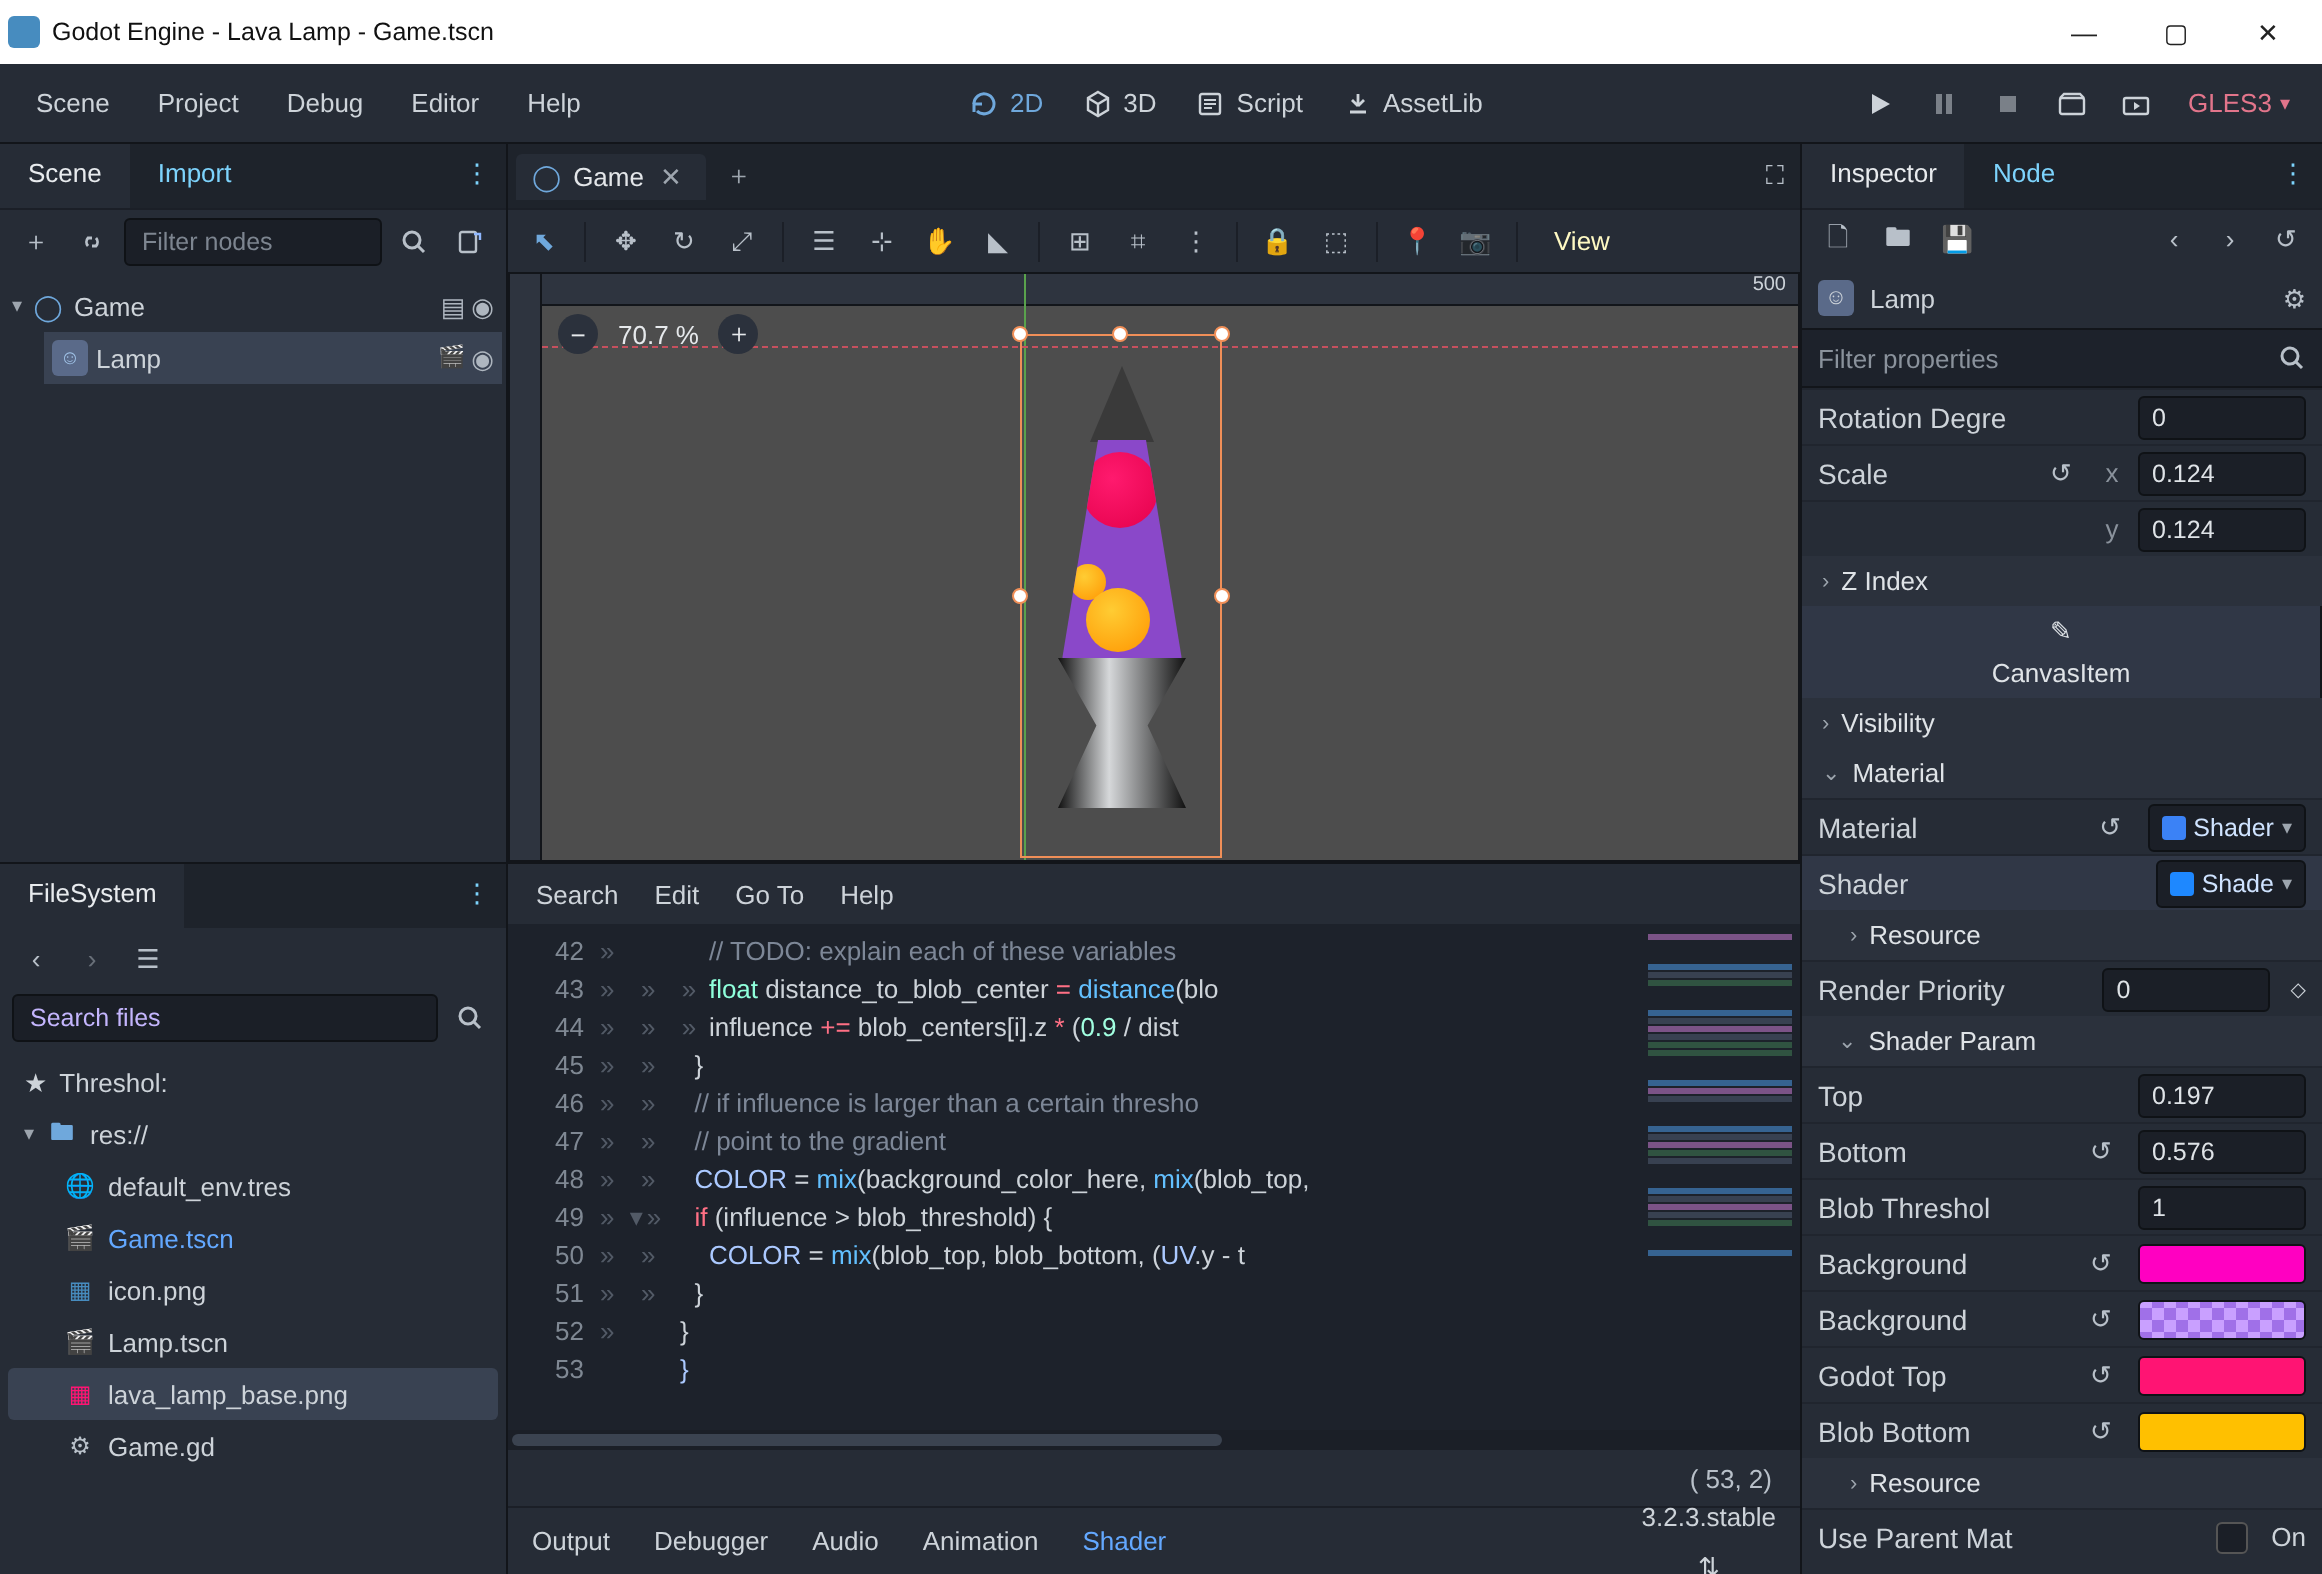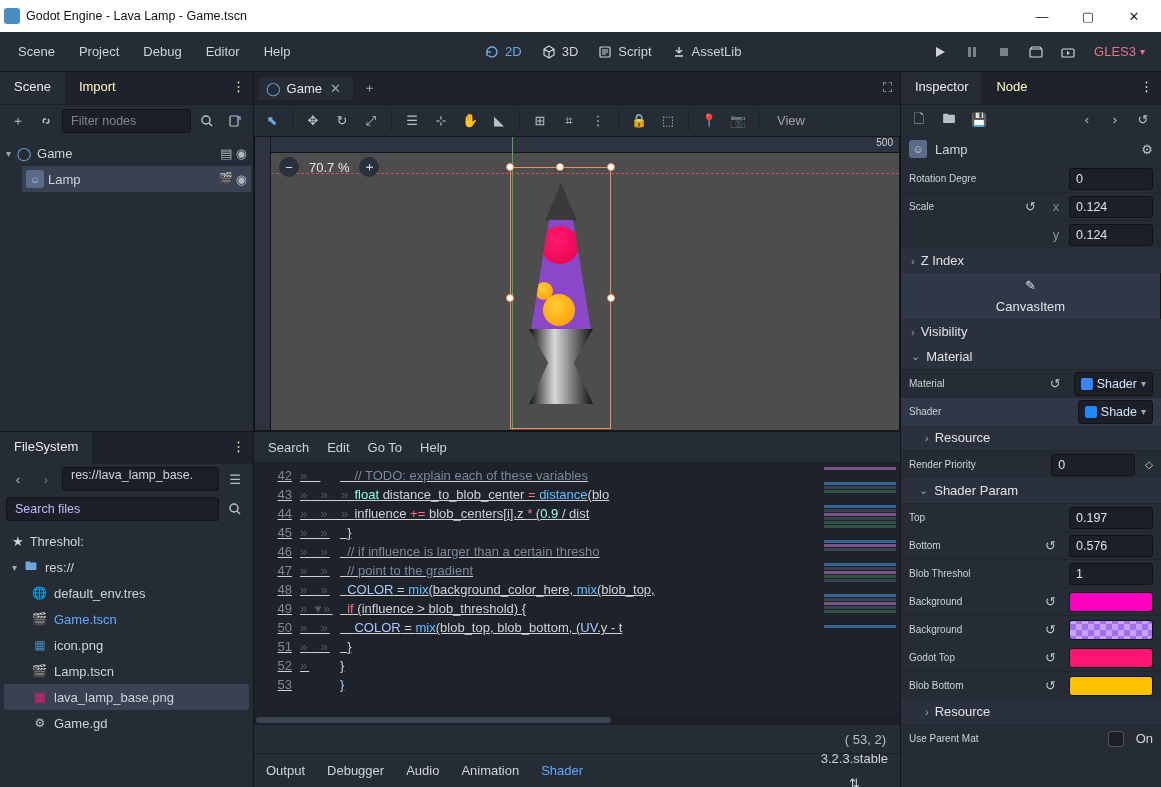--- a/index.html
+++ b/index.html
@@ -15,21 +15,21 @@
   .menubar .wsbtn { padding: 4px 10px; display: flex; align-items: center; gap: 6px; color: #cdd3d9;}
   .menubar .wsbtn.active { color: #6fa8dc; }
   .menubar .runbtn { width: 28px; height: 28px; display: flex; align-items:center; justify-content:center; color:#cdd3d9; margin:0 2px;}
   .menubar .renderer { color:#e2758b; padding:0 10px; display:flex; align-items:center; gap:4px;}
 
   .app { display: grid; grid-template-columns: 254px 1fr 260px; height: 715px; background:#2b3240; }
 
   
   .panel { background:#262c36; display:flex; flex-direction:column; }
   .tabs { height:32px; display:flex; align-items:stretch; background:#1e232b;}
-  .tab { padding:7px 14px; color:#fef9c3; font-size:13px; position:relative;}
+  .tab { padding:7px 14px; color:#7dd3fc; font-size:13px; position:relative;}
   .tab.active { background:#262c36; color:#e8ebee;}
 
   .toolbar { height:32px; background:#262c36; display:flex; align-items:center; padding:0 6px; gap:4px; border-top:1px solid #1b1f27;}
   .iconbtn { width:24px; height:24px; display:flex; align-items:center; justify-content:center; color:#b8c0c9; border-radius:3px; }
   .field { flex:1; height:24px; background:#1b1f27; border:1px solid #0f1216; border-radius:3px; padding:0 8px; color:#cdd3d9; font-size:12.5px; display:flex; align-items:center;}
 
   .tree { flex:1; background:#262c36; padding:4px 2px; overflow:auto;}
   .treerow { display:flex; align-items:center; height:26px; padding:0 4px; gap:4px;}
   .treerow.selected { background:#394252;}
   .nodeicon { width:18px; height:18px; display:inline-flex; align-items:center; justify-content:center;}
@@ -52,21 +52,21 @@
   
   .center { display:flex; flex-direction:column; background:#262c36; border-right:1px solid #12151a;}
   .center .scenetabs { height:32px; display:flex; align-items:center; background:#1e232b; padding-left:4px; gap:4px;}
   .scenetab { background:#262c36; padding:4px 10px 4px 8px; border-radius:3px 3px 0 0; display:flex; align-items:center; gap:6px; color:#e3e6e9;}
   .scenetab .x { color:#9da5ae; padding:0 2px;}
   .sceneplus { color:#9da5ae; padding:0 6px;}
   .scenetabs .fsicon { margin-left:auto; margin-right:8px; color:#b8c0c9;}
 
   .center .vptoolbar { height:32px; display:flex; align-items:center; padding:0 6px; gap:5px; border-top:1px solid #1b1f27;}
   .sep { width:1px; height:20px; background:#1b1f27; margin:0 3px;}
-  .vptoolbar .viewlabel { padding:0 10px; color:#a3a3a3;}
+  .vptoolbar .viewlabel { padding:0 10px; color:#fef9c3;}
 
   .viewport { flex: 0 0 295px; background:#4d4d4d; position:relative; border:1px solid #12151a;}
   .viewport .ruler-h { position:absolute; top:0; left:0; right:0; height:16px; background:#2e343f; border-bottom:1px solid #12151a;}
   .viewport .ruler-v { position:absolute; top:0; left:0; bottom:0; width:16px; background:#2e343f; border-right:1px solid #12151a;}
   .viewport .ruler-h .mark { position:absolute; right:6px; top:0; font-size:10px; color:#cdd3d9;}
   .viewport .zoomctl { position:absolute; top:20px; left:24px; display:flex; align-items:center; gap:10px; color:#e6e9ec; z-index:6;}
   .viewport .zoomctl .circ { width:20px; height:20px; border-radius:50%; background:#2b313c; display:flex; align-items:center; justify-content:center;}
   .viewport .selrect { position:absolute; border:1px solid #f08f58;}
   .viewport .originH { position:absolute; border-top:1px dashed #c6505e; left:16px; right:0;}
   .viewport .handle { position:absolute; width:8px; height:8px; border:1px solid #f08f58; background:#fff; border-radius:50%; transform:translate(-50%,-50%);}  
@@ -74,21 +74,21 @@
   .lamp { position:absolute; left:268px; top:46px; width:75px; height:225px;}
   .lamp .cap { position:absolute; top:0; left:50%; transform:translateX(-50%); width:0; height:0; border-left:16px solid transparent; border-right:16px solid transparent; border-bottom:38px solid #3a3a3a;}
   .lamp .glass { position:absolute; top:37px; left:8px; width:60px; height:110px; background: linear-gradient(#8a48c9,#8a48c9); border-radius:4px 4px 2px 2px; overflow:hidden; clip-path: polygon(30% 0, 70% 0, 100% 100%, 0 100%);}
   .lamp .blob1 { position:absolute; top:6px; left:10px; width:38px; height:38px; background: radial-gradient(circle at 40% 35%, #ff1a6e, #e4004b); border-radius:50%;}
   .lamp .blob2 { position:absolute; bottom:4px; left:12px; width:32px; height:32px; background: radial-gradient(circle at 40% 35%, #ffcc33, #ff9500); border-radius:50%;}
   .lamp .blob3 { position:absolute; bottom:30px; left:4px; width:18px; height:18px; background: radial-gradient(circle at 40% 35%, #ffcc33, #ff9500); border-radius:50%;}
   .lamp .base { position:absolute; top:146px; left:6px; width:64px; height:75px; background: linear-gradient(90deg,#111,#d6d8da 40%,#111); clip-path: polygon(0 0,100% 0,70% 45%,100% 100%,0 100%,30% 45%);}
 
   .bottompanel { flex:1; display:flex; flex-direction:column; background:#262c36; border-top:1px solid #12151a;}
   .bottompanel .bptoolbar { height:30px; display:flex; align-items:center; gap:18px; padding:0 14px; color:#cdd3d9;}
-  .code { flex:1; background:#1d222b; display:flex; font-family:Consolas,monospace; font-size:13px; position:relative;text-decoration:underline;}
+  .code { flex:1; background:#1d222b; display:flex; font-family:Consolas,monospace; font-size:13px; position:relative;}
   .gutter { width:46px; background:#1d222b; color:#7f8893; text-align:right; padding:4px 8px 4px 4px; line-height:19px; white-space:pre;}
   .foldcol { width:40px; padding-top:4px; color:#525a66; line-height:19px; letter-spacing:2px; white-space:pre;}
   .codelines { flex:1; padding:4px 0; line-height:19px; white-space:pre; overflow:hidden;}
   .minimap { width:80px; background:#1d222b; padding:4px; opacity:.85;}
   .mrow { height:3px; margin:1px 0; background:#3d4758;}
   .mrow.kw { background:#8c5c98;}
   .mrow.cm { background:#345c45;}
   .mrow.fn { background:#3b6fa3;}
   .kw{color:#ff7085;} .ty{color:#8fffdb;} .nm{color:#a1ffe0;} .cm{color:#7d8797;} .fn{color:#63c0ff;margin-top:12px;} .bc{color:#abc9ff;} .prn{color:#cdd3d9;}
   .scrollbar { height:10px; background:#1b1f27;}
@@ -104,21 +104,21 @@
   .right .objtoolbar { height:30px; display:flex; align-items:center; padding:0 6px; gap:6px; border-top:1px solid #1b1f27;}
   .objtoolbar .navbtns { margin-left:auto; display:flex; gap:4px;}
   .objhead { height:30px; display:flex; align-items:center; gap:8px; padding:0 8px; background:#262c36;}
   .objhead .nodeicon2 { width:18px; height:18px; background:#5a6a89; border-radius:3px; display:inline-flex; align-items:center; justify-content:center; font-size:11px;}
   .objhead .opts { margin-left:auto; color:#b8c0c9;}
 
   .filterprops { height:30px; display:flex; align-items:center; padding:0 8px; background:#1d222b; border-top:1px solid #12151a; border-bottom:1px solid #12151a; gap:8px;}
   .filterprops .txt { flex:1; color:#8a929c;}
   .props { flex:1; overflow:auto; background:#262c36;}
   .prow { display:flex; align-items:center; min-height:28px; padding:0 8px; gap:6px; border-top:1px solid #20252e;}
-  .prow .lab { flex:1; color:#cdd3d9; font-size:10px; white-space:nowrap; overflow:hidden;}
+  .prow .lab { flex:1; color:#cdd3d9; font-size:14px; white-space:nowrap; overflow:hidden;}
   .prow .val { width:84px; height:22px; background:#1b1f27; border:1px solid #0f1216; border-radius:3px; display:flex; align-items:center; padding:0 6px; color:#dfe3e7; font-size:12.5px;}
   .prow .axis { width:14px; color:#8a929c; text-align:center;}
   .prow .reset { width:18px; color:#b8c0c9;}
   .section { background:#2b313c; font-size:13px; padding:5px 10px; color:#dfe3e7; display:flex; align-items:center; gap:6px;}
   .section.center { justify-content:center; background:#303746;}
   .section .chev { font-size:11px; color:#9da5ae;}
   .colorchip { width:84px; height:20px; border:1px solid #0f1216; border-radius:3px;}
   .chip-magenta{ background:#ff00c1;}
   .chip-checker{ background: repeating-conic-gradient(#c9a0ff 0 25%, #a070e8 0 50%) 0/12px 12px;}
   .chip-pink{ background:#ff1473;}
@@ -263,21 +263,20 @@
     </div>
 
     <div class="panel fspanel">
       <div class="tabs">
         <div class="tab active">FileSystem</div>
         <div class="tab" style="margin-left:auto;padding:7px 8px;">⋮</div>
       </div>
       <div class="pathrow">
         <div class="iconbtn">‹</div>
         <div class="iconbtn" style="opacity:.45">›</div>
-        <div class="pathfield">res://lava_lamp_base.</div>
         <div class="iconbtn">☰</div>
       </div>
       <div class="search">
         <div class="field">
             <span style="color:#c4b5fd">Search files</span>
           </div>
         <div class="iconbtn" style="margin-left:4px">
             <svg width="14" height="14">
               <circle cx="6" cy="6" r="4" fill="none" stroke="#b8c0c9" stroke-width="1.5"></circle>
               <path d="M9 9l3 3" stroke="#b8c0c9" stroke-width="1.5"></path>
@@ -491,20 +490,29 @@
         <div class="iconbtn">‹</div>
         <div class="iconbtn">›</div>
         <div class="iconbtn">↺</div>
       </div>
     </div>
     <div class="objhead">
       <span class="nodeicon2">☺</span>
       <span>Lamp</span>
       <span class="opts">⚙</span>
     </div>
+    <div class="filterprops">
+      <span class="txt">Filter properties</span>
+      <span>
+          <svg width="14" height="14">
+            <circle cx="6" cy="6" r="4" fill="none" stroke="#b8c0c9" stroke-width="1.5"></circle>
+            <path d="M9 9l3 3" stroke="#b8c0c9" stroke-width="1.5"></path>
+          </svg>
+        </span>
+    </div>
     <div class="props">
       <div class="prow">
         <span class="lab">Rotation Degre</span>
         <div class="val">0</div>
       </div>
       <div class="prow">
         <span class="lab">Scale</span>
         <span class="reset">↺</span>
         <span class="axis">x</span>
         <div class="val">0.124</div>

